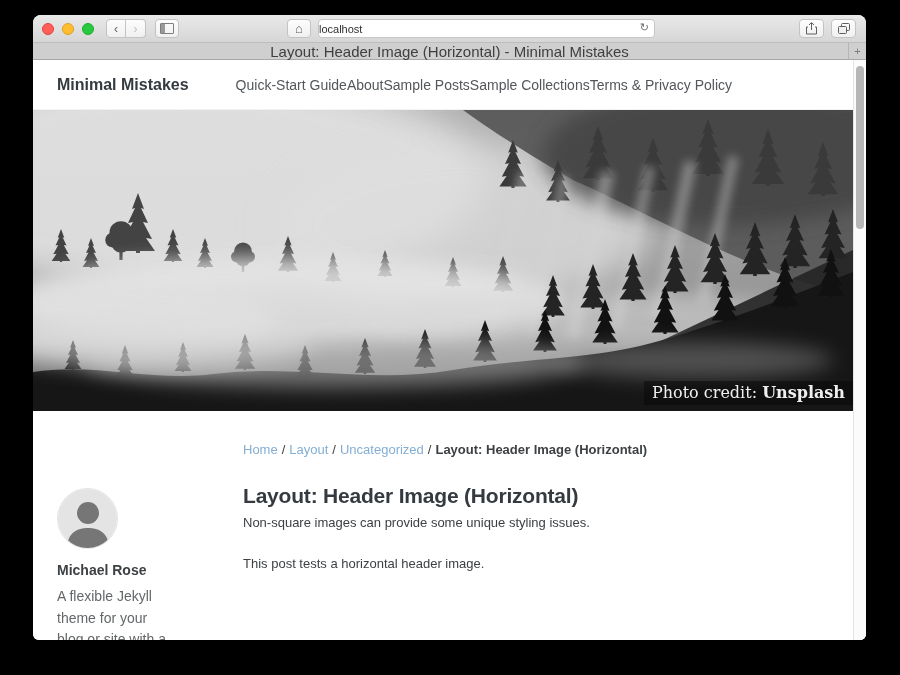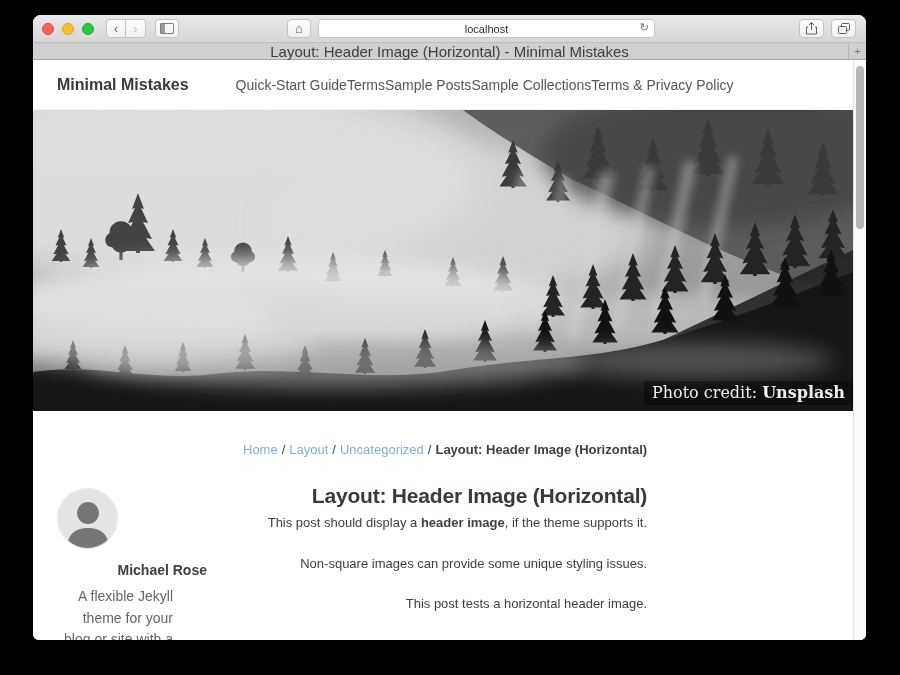--- a/index.html
+++ b/index.html
@@ -36,39 +36,39 @@
   .navgroup .tb-btn:first-child { border-radius:4px 0 0 4px; }
   .navgroup .tb-btn:last-child { border-radius:0 4px 4px 0; border-left:none; }
   .navgroup .fwd { color:#c0c0c0; }
   .sidebar-toggle { width:24px; margin-left:9px; }
   .pane-icon { width:12px; height:9px; border:1px solid #7e7e7e; border-radius:1px; display:block; position:relative;}
   .pane-icon::before{ content:""; position:absolute; left:0; top:0; bottom:0; width:4px; background:#9a9a9a;}
   .home-btn { width:24px; margin-left:108px; font-size:13px; }
   .urlfield {
     margin-left:7px; width:335px; height:17px; background:#fff;
     border:1px solid #c6c6c6; border-radius:4px; position:relative;
-    display:flex; align-items:center; justify-content:center;
+    display:flex; align-items:center; justify-content:flex-start;
     font-size:11px; color:#2f2f2f;
   }
   .reload { position:absolute; right:5px; top:1px; color:#6b6b6b; font-size:11px; cursor:default;}
   .right-btns { position:absolute; right:10px; top:4px; display:flex; gap:7px; }
   .right-btns .tb-btn { width:25px; }
   
   .tabbar {
     height:16px; background:#cfcfcf; border-bottom:1px solid #a8a8a8;
     display:flex; align-items:center; justify-content:center; position:relative;
   }
   .tab-title { font-size:15px; color:#3f3f3f; }
   .newtab {
     position:absolute; right:0; top:0; bottom:0; width:17px;
     border-left:1px solid #b5b5b5; display:flex; align-items:center; justify-content:center;
     color:#7a7a7a; font-size:11px;
   }
   
-  .content { position:relative; height:582px; background:#fff;text-align:right; }
+  .content { position:relative; height:582px; background:#fff; }
   .inner { width:820px; }
   .masthead {
     height:50px; display:flex; align-items:center; padding-left:24px;
     border-bottom:1px solid #f2f3f3; box-sizing:border-box;
   }
   .site-title { font-size:16px; font-weight:bold; color:#343a40; margin-right:47px; }
   .mnav { display:flex; }
   .mnav a { font-size:14px; color:#52575b; text-decoration:none; }
   
   .hero { position:relative; width:820px; height:301px; background:#777; overflow:hidden; }
@@ -159,21 +159,21 @@
     <span class="newtab">+</span>
   </div>
 
   <div class="content">
     <div class="inner">
 
       <div class="masthead">
         <span class="site-title">Minimal Mistakes</span>
         <nav class="mnav">
           <a href="#">Quick-Start Guide</a>
-          <a href="#">Terms</a>
+          <a href="#">About</a>
           <a href="#">Sample Posts</a>
           <a href="#">Sample Collections</a>
           <a href="#">Terms &amp; Privacy Policy</a>
         </nav>
       </div>
 
       <div class="hero">
         <svg width="820" height="301" viewBox="0 0 820 301" preserveAspectRatio="none">
           <defs>
             <linearGradient id="bgG" x1="0" y1="0" x2="0" y2="1">
@@ -311,21 +311,20 @@
         </aside>
 
         <div class="main">
           <div class="breadcrumb">
             <a href="#">Home</a><span class="sep">/</span><a href="#">Layout</a><span class="sep">/</span><a href="#">Uncategorized</a><span class="sep">/</span><span class="current">Layout: Header Image (Horizontal)</span>
           </div>
 
           <h1 class="page-title">Layout: Header Image (Horizontal)</h1>
 
 
-          <p><span>This post should display a </span><b>header image</b><span>, if the theme supports it.</span></p>
           <p>Non-square images can provide some unique styling issues.</p>
           <p>This post tests a horizontal header image.</p>
         </div>
       </div>
     </div>
 
     <div class="scroll-track">
       <div class="scroll-thumb"></div>
     </div>
   </div>

